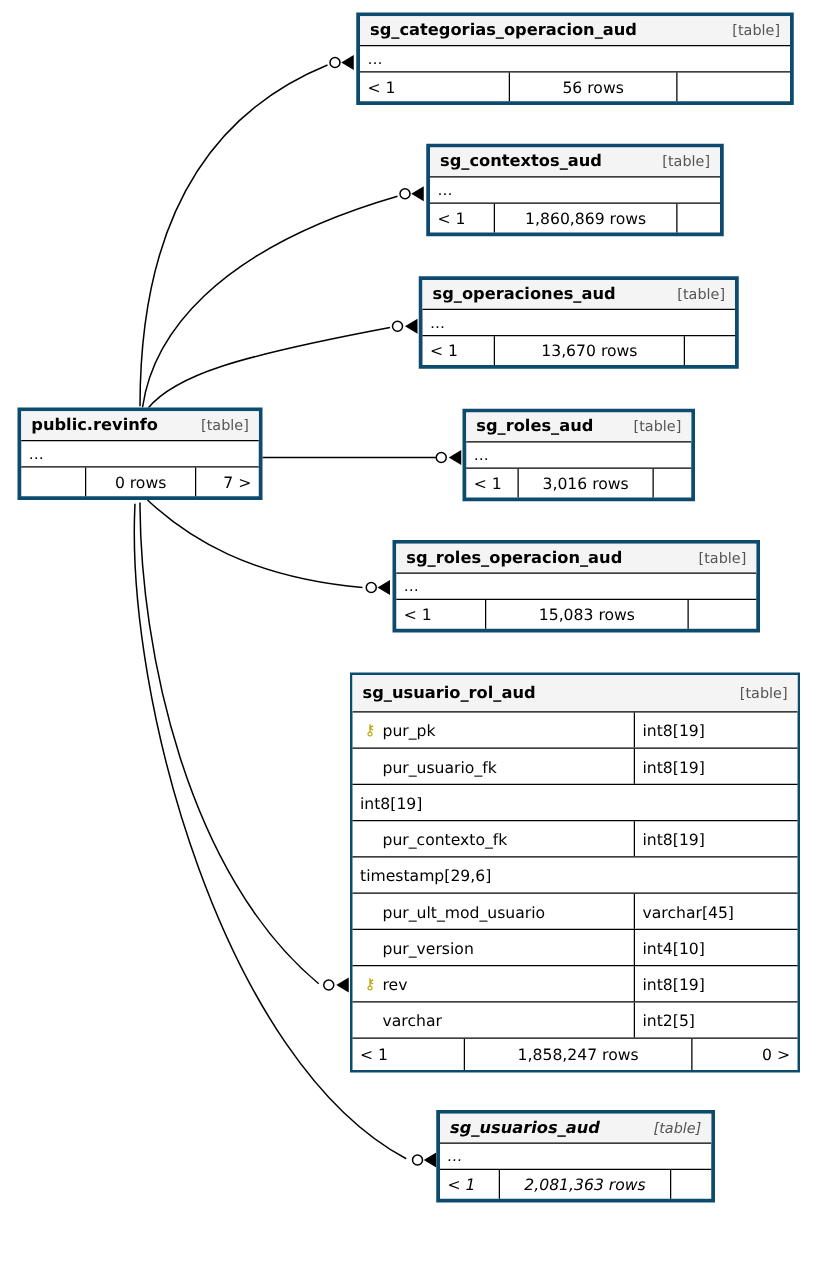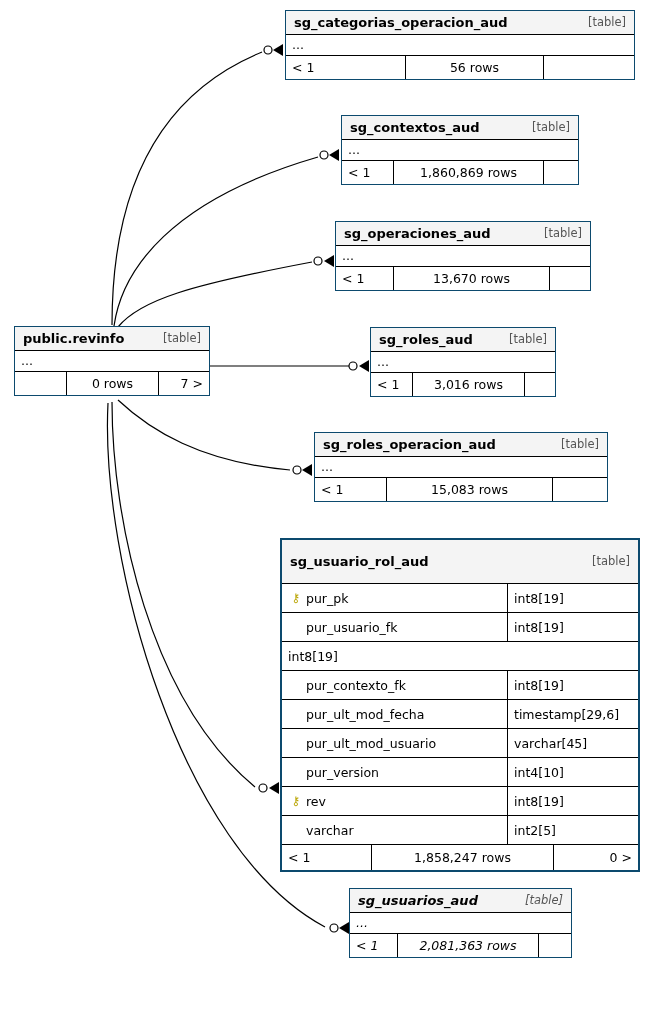--- a/index.html
+++ b/index.html
@@ -17,21 +17,21 @@
   }
   #diagram-svg {
     position: absolute;
     left: 0;
     top: 0;
     width: 660px;
     height: 1020px;
   }
   .table-box {
     position: absolute;
-    border: 1px solid #0c4a6e;
+    border: 3px solid #0c4a6e;
     background: #ffffff;
     box-sizing: border-box;
     z-index: 2;
   }
   .table-box.thick {
     border-width: 2px;
   }
   .tbl-header {
     display: flex;
     align-items: center;
@@ -245,21 +245,21 @@
   </div>
   <div class="tbl-ellipsis">…</div>
   <div class="tbl-footer">
     <div class="foot-left" style="width:72px;">&lt; 1</div>
     <div class="foot-mid">15,083 rows</div>
     <div class="foot-right" style="width:54px;"></div>
   </div>
 </div>
 
 <div class="table-box thick" style="left:280px; top:538px; width:360px;">
-  <div class="tbl-header" style="height:44px;">
+  <div class="tbl-header" style="height:30px;">
     <span class="tbl-name">sg_usuario_rol_aud</span>
     <span class="tbl-tag">[table]</span>
   </div>
 
   <div class="col-row">
     <div class="col-name">
       <span class="key-icon">⚷</span>
       <span>pur_pk</span>
     </div>
     <div class="col-type">int8[19]</div>
@@ -275,24 +275,20 @@
     <div class="col-type">int8[19]</div>
   </div>
   <div class="col-row">
     <div class="col-name">
       <span class="key-spacer"></span>
       <span>pur_contexto_fk</span>
     </div>
     <div class="col-type">int8[19]</div>
   </div>
   <div class="col-row">
-    <div class="col-name">
-      <span class="key-spacer"></span>
-      <span>pur_ult_mod_fecha</span>
-    </div>
     <div class="col-type">timestamp[29,6]</div>
   </div>
   <div class="col-row">
     <div class="col-name">
       <span class="key-spacer"></span>
       <span>pur_ult_mod_usuario</span>
     </div>
     <div class="col-type">varchar[45]</div>
   </div>
   <div class="col-row">

